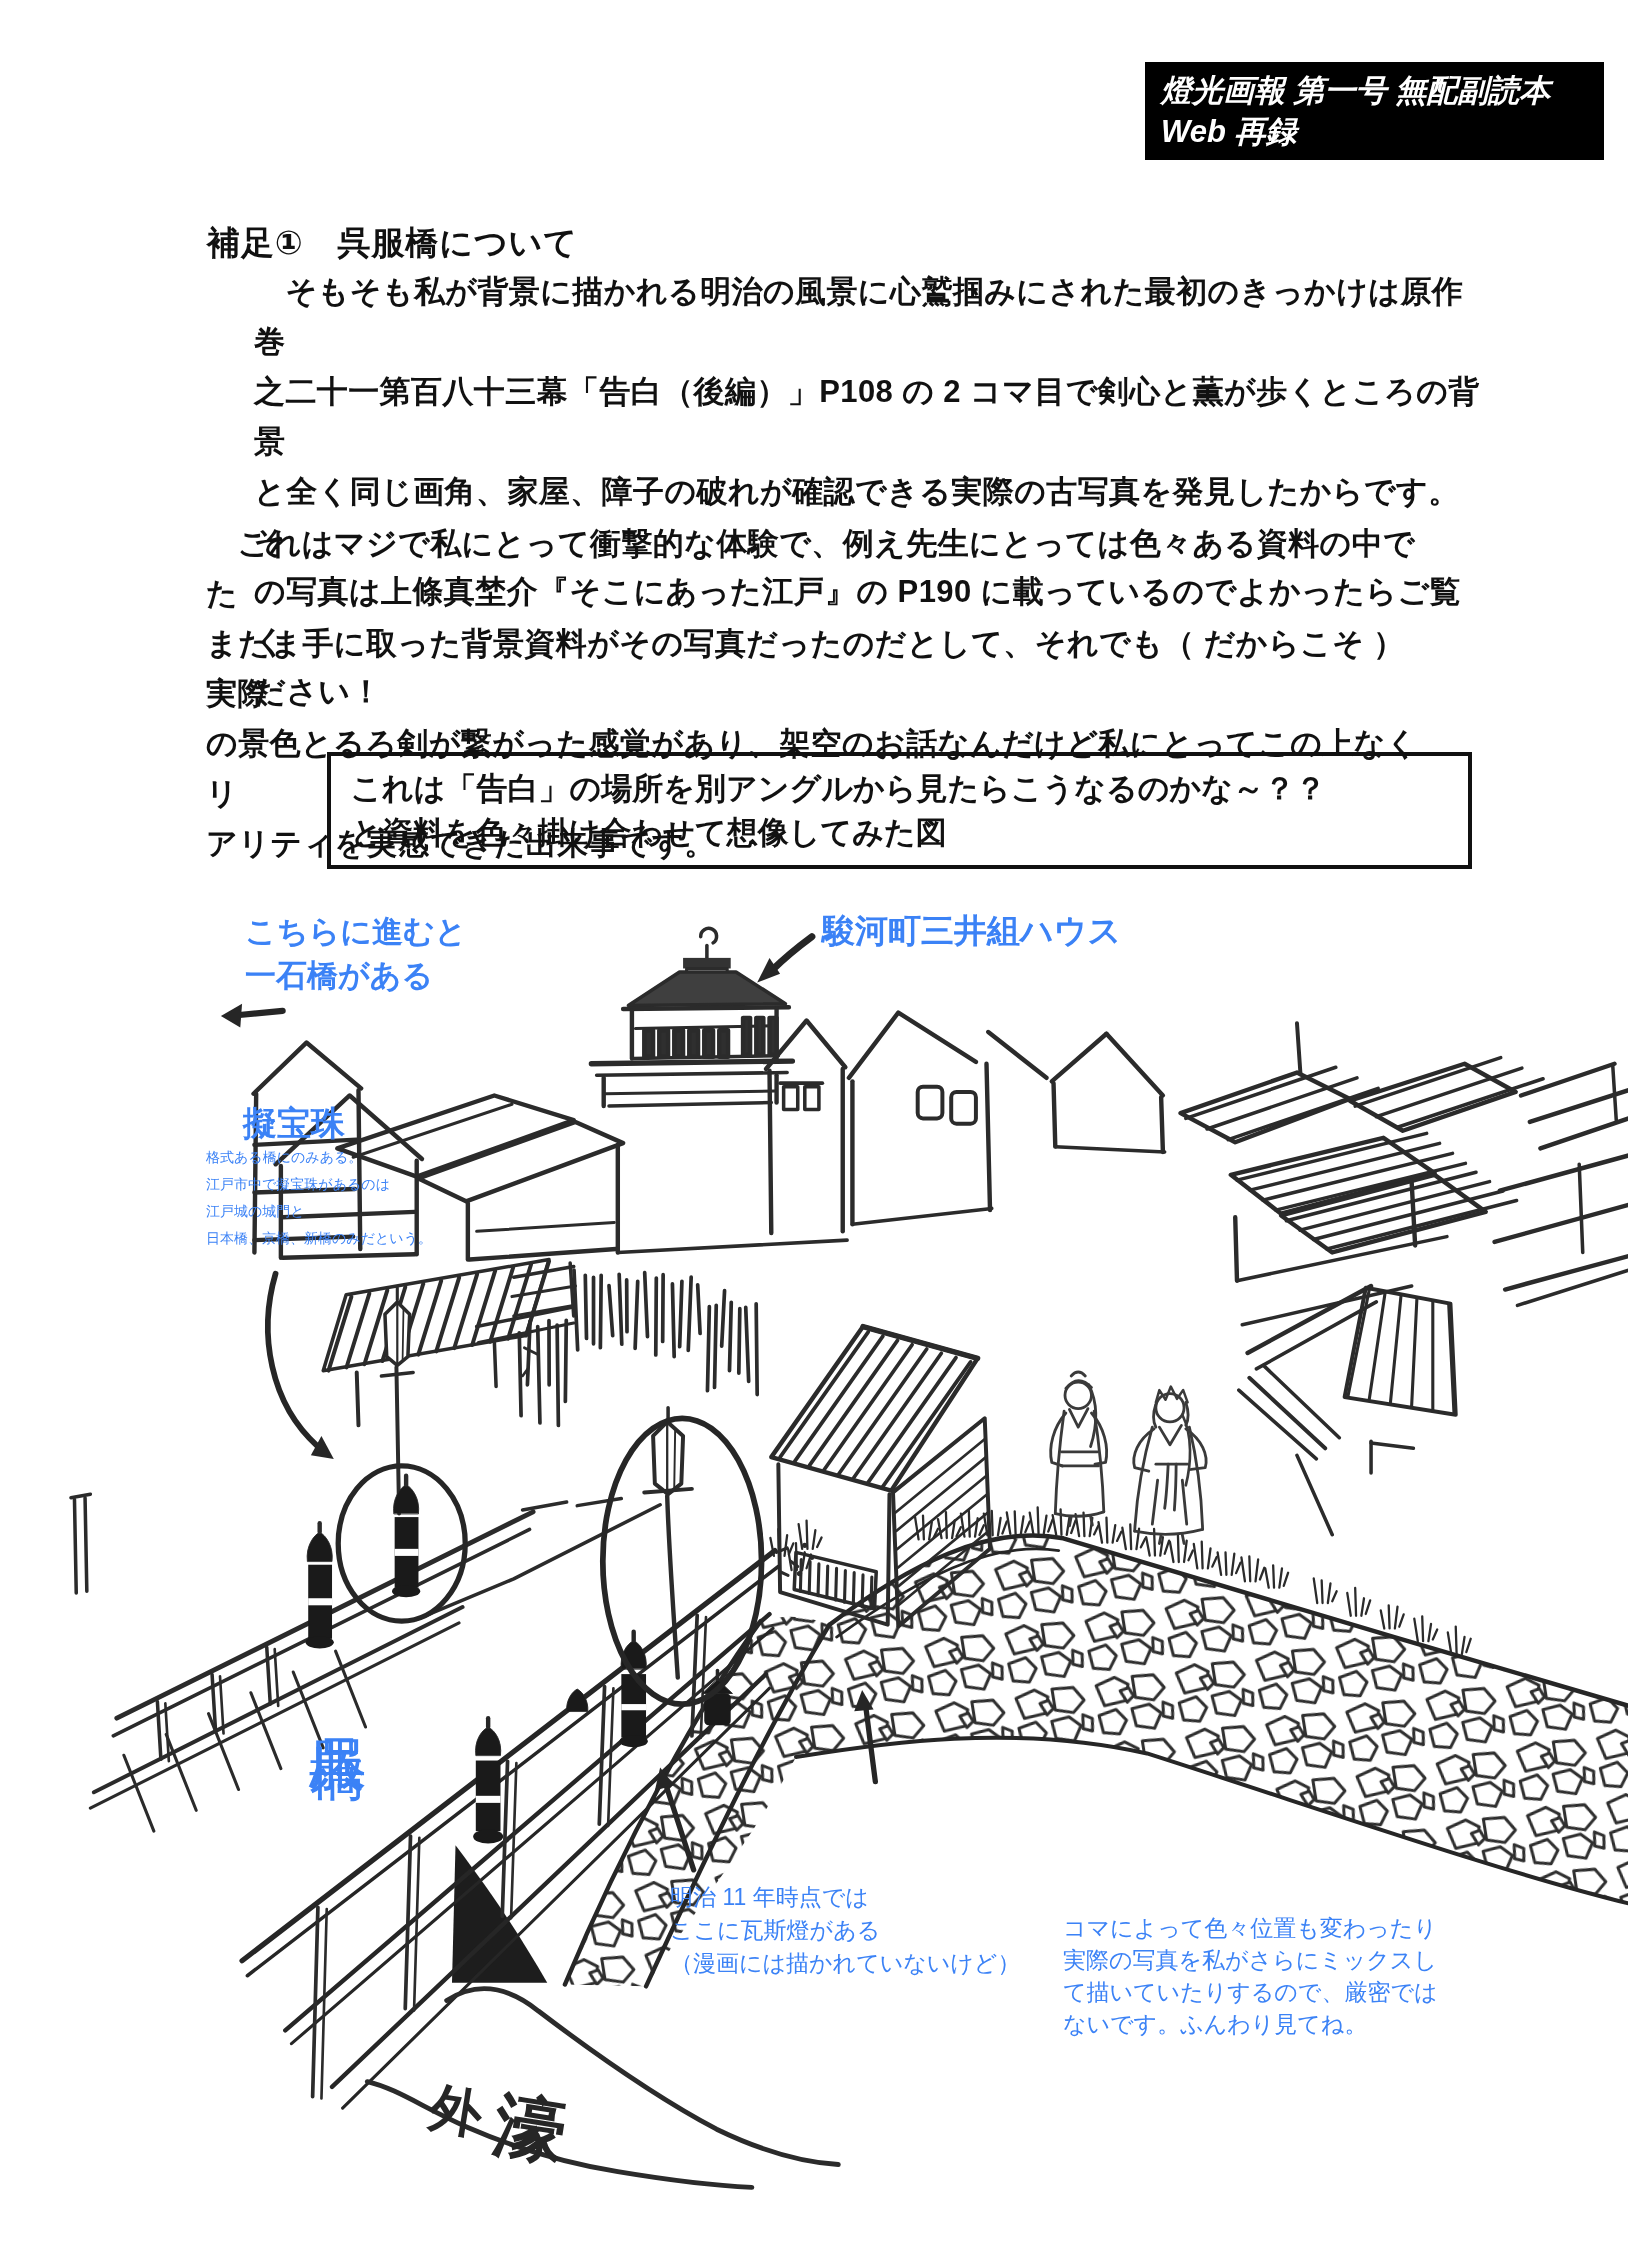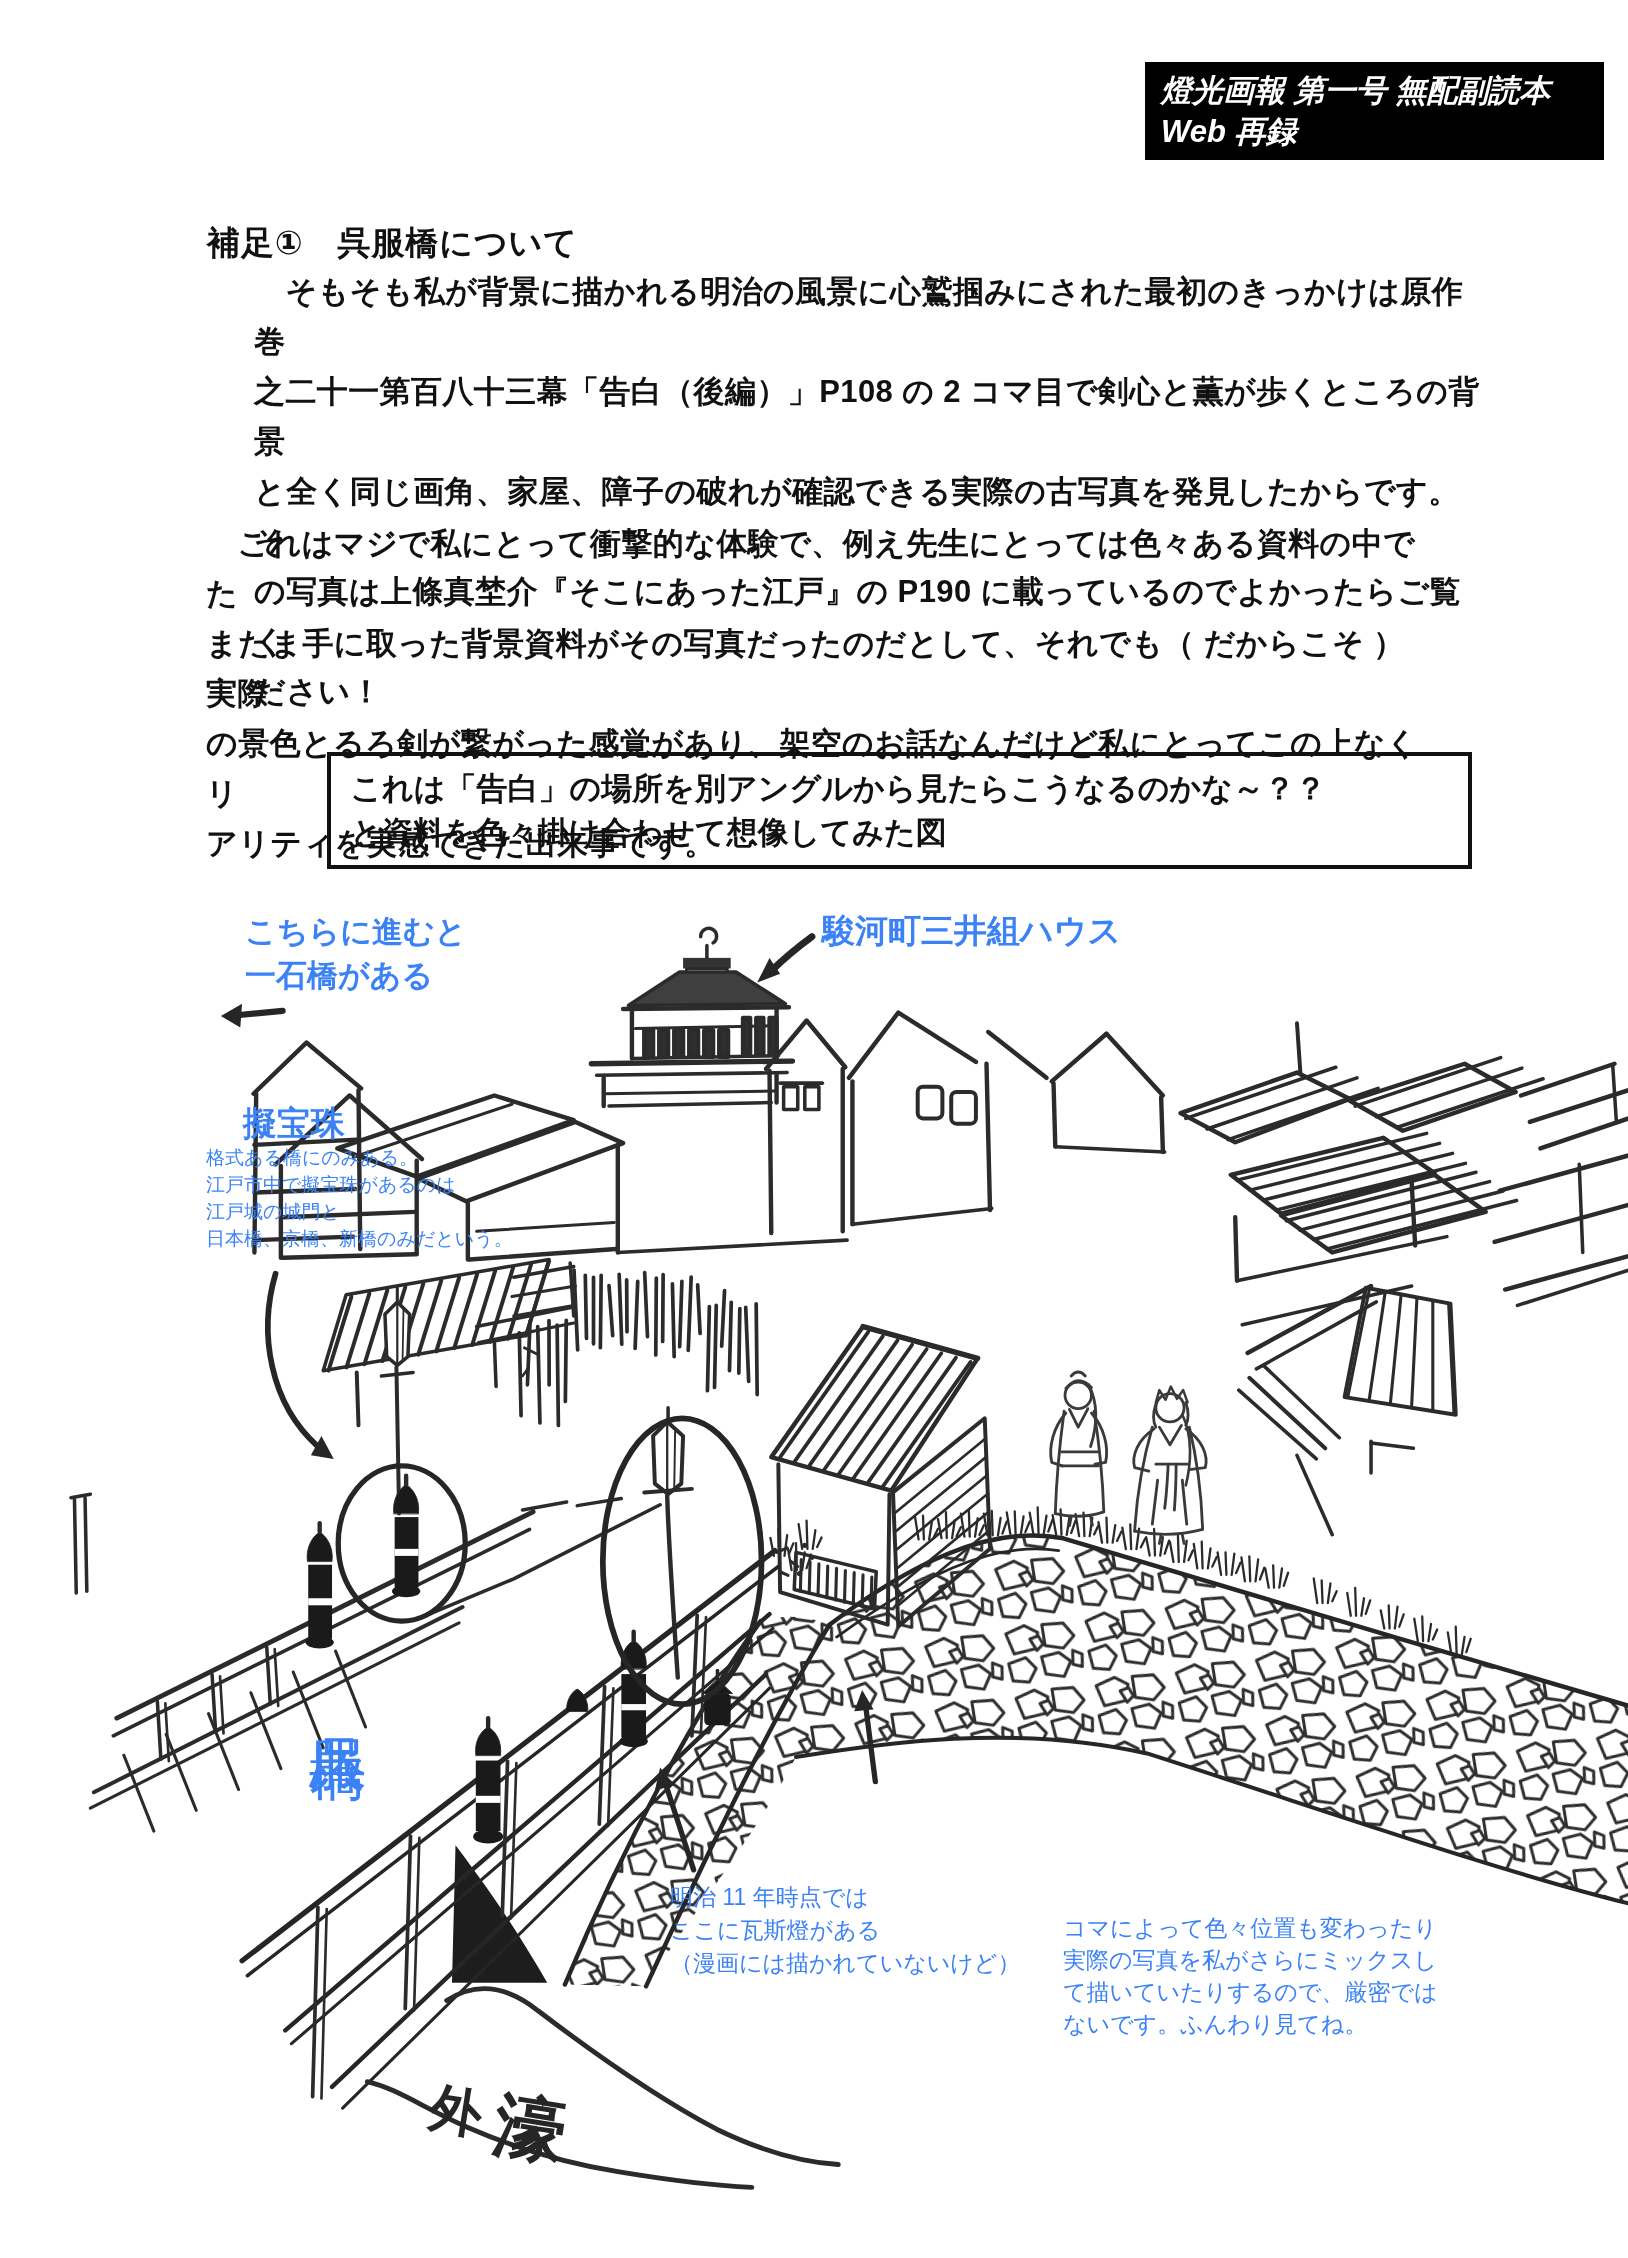--- a/index.html
+++ b/index.html
@@ -12,21 +12,21 @@
   .title{left:207px;top:221px;font-size:33px;font-weight:bold;letter-spacing:0.9px;}
   .bodytext{left:206px;width:1226px;font-size:31px;font-weight:bold;line-height:50px;letter-spacing:0.4px;}
   .p1{top:267px;margin-left:48px;}
   .p2{top:519px;}
   .capbox{left:291px;top:752px;width:1145px;box-sizing:border-box;border:4.4px solid #111;
           padding:10.6px 19.4px;font-size:31px;font-weight:600;line-height:44px;margin-left:36px;}
   .note{position:absolute;white-space:pre-line;color:#3b82f6;font-weight:500;}
   .dirnote{left:245px;top:910px;font-size:31px;line-height:44px;font-weight:600;}
   .mitsui{left:822px;top:909px;font-size:33px;font-weight:600;}
   .gibtitle{left:206px;top:1101px;font-size:34px;font-weight:600;margin-left:37px;}
-  .gibnote{left:206px;top:1144px;font-size:19px;line-height:27px;}
+  .gibnote{left:206px;top:1144px;font-size:14px;line-height:27px;}
   .bridgename{left:305px;top:1692px;font-size:58px;line-height:1.12;writing-mode:vertical-rl;
               text-orientation:upright;letter-spacing:3.5px;font-weight:500;}
   .hutnote{left:794px;top:1674px;font-size:23px;line-height:35px;}
   .gasnote{left:670px;top:1881px;font-size:23px;line-height:33px;}
   .disclaimer{left:1063px;top:1912px;font-size:23px;line-height:32px;}
   .moat{left:431px;top:2049px;transform:rotate(9deg);font-weight:600;color:#262626;}
   .moat .c1{font-size:53px;}
   .moat .c2{font-size:71px;position:relative;top:12.4px;margin-left:14px;}
   .sketch{position:absolute;left:0;top:0;width:1629px;height:2258px;}
   .txt{position:absolute;z-index:2;}

